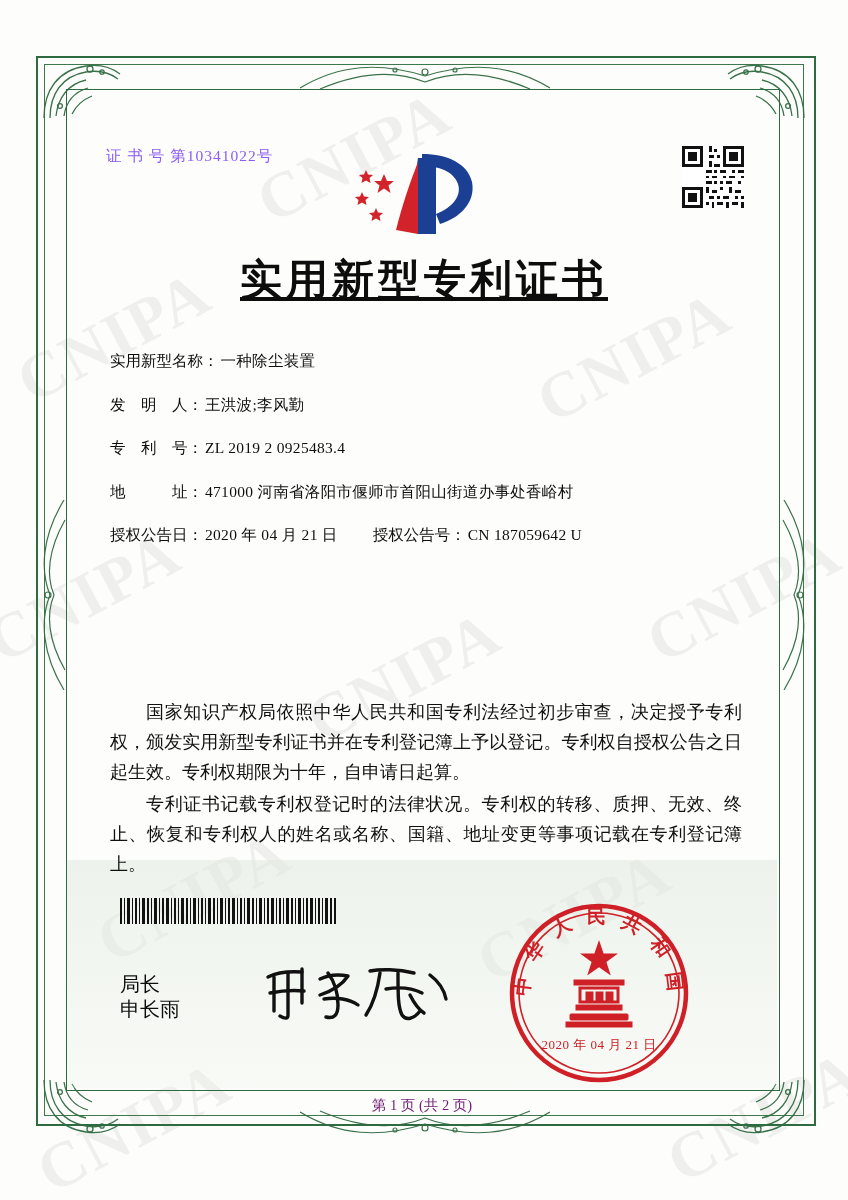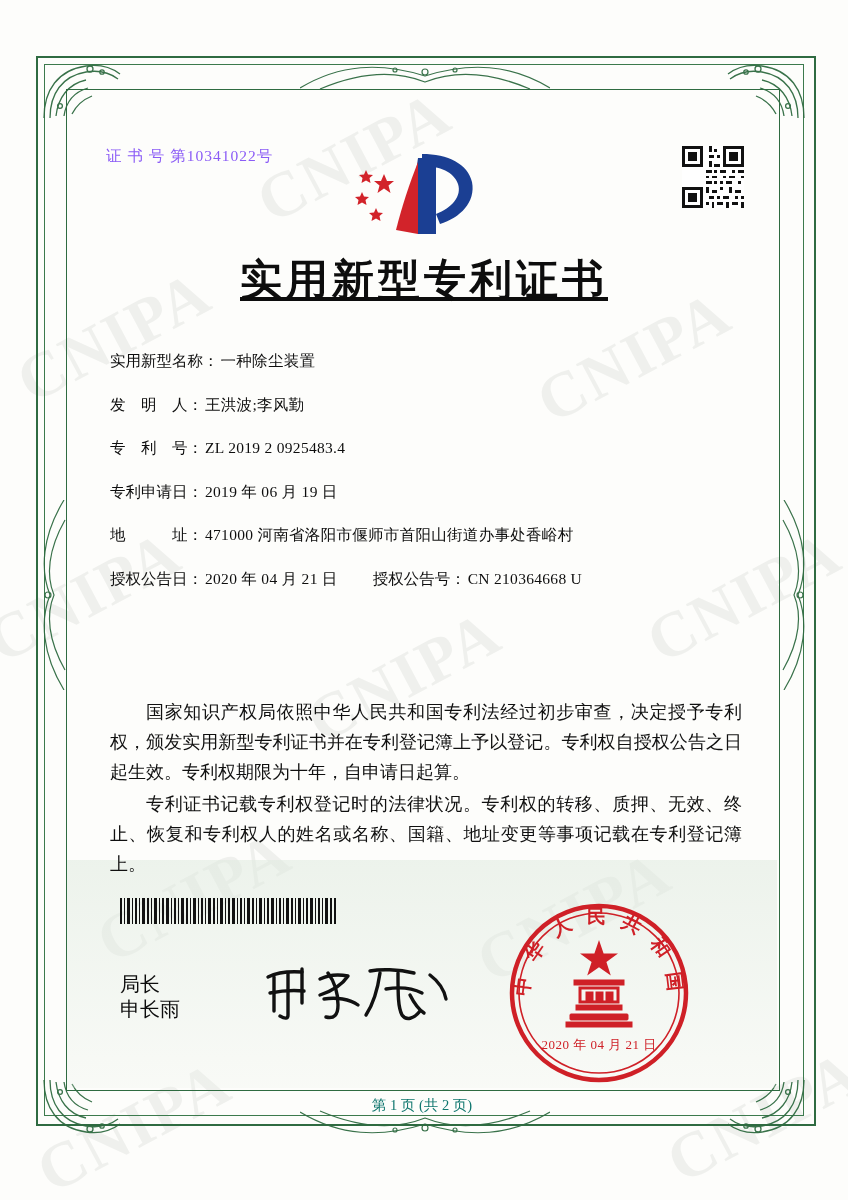--- a/index.html
+++ b/index.html
@@ -213,21 +213,21 @@
     font-size: 13px;
     letter-spacing: 0.5px;
     font-family: "Liberation Serif", serif;
   }
   .page-no {
     position: absolute;
     left: 0; right: 4px;
     top: 1096px;
     text-align: center;
     font-size: 14.5px;
-    color: #0f766e;
+    color: #701a75;
   }
   .footer-note {
     position: absolute;
     left: 0; right: 0;
     top: 1148px;
     text-align: center;
     font-size: 15px;
     color: #111;
     letter-spacing: 1px;
   }
@@ -434,32 +434,28 @@
       </div>
       <div class="field-row">
         <span class="field-label">发　明　人：</span>
         <span class="field-value">王洪波;李风勤</span>
       </div>
       <div class="field-row">
         <span class="field-label">专　利　号：</span>
         <span class="field-value">ZL 2019 2 0925483.4</span>
       </div>
       <div class="field-row">
-        <span class="field-label">专利申请日：</span>
-        <span class="field-value">2019 年 06 月 19 日</span>
-      </div>
-      <div class="field-row">
         <span class="field-label">地　　　址：</span>
         <span class="field-value">471000 河南省洛阳市偃师市首阳山街道办事处香峪村</span>
       </div>
       <div class="field-row inline-two">
         <span class="field-label">授权公告日：</span>
         <span class="field-value">2020 年 04 月 21 日</span>
         <span class="second-label">授权公告号：</span>
-        <span class="field-value">CN 210364668 U</span>
+        <span class="field-value">CN 187059642 U</span>
       </div>
     </div>
 
     <div class="paragraphs">
       <p>国家知识产权局依照中华人民共和国专利法经过初步审查，决定授予专利权，颁发实用新型专利证书并在专利登记簿上予以登记。专利权自授权公告之日起生效。专利权期限为十年，自申请日起算。</p>
       <p>专利证书记载专利权登记时的法律状况。专利权的转移、质押、无效、终止、恢复和专利权人的姓名或名称、国籍、地址变更等事项记载在专利登记簿上。</p>
     </div>
 
     <svg class="barcode" viewBox="0 0 218 26" shape-rendering="crispEdges">
       <rect width="218" height="26" fill="#ffffff" fill-opacity="0"></rect>

